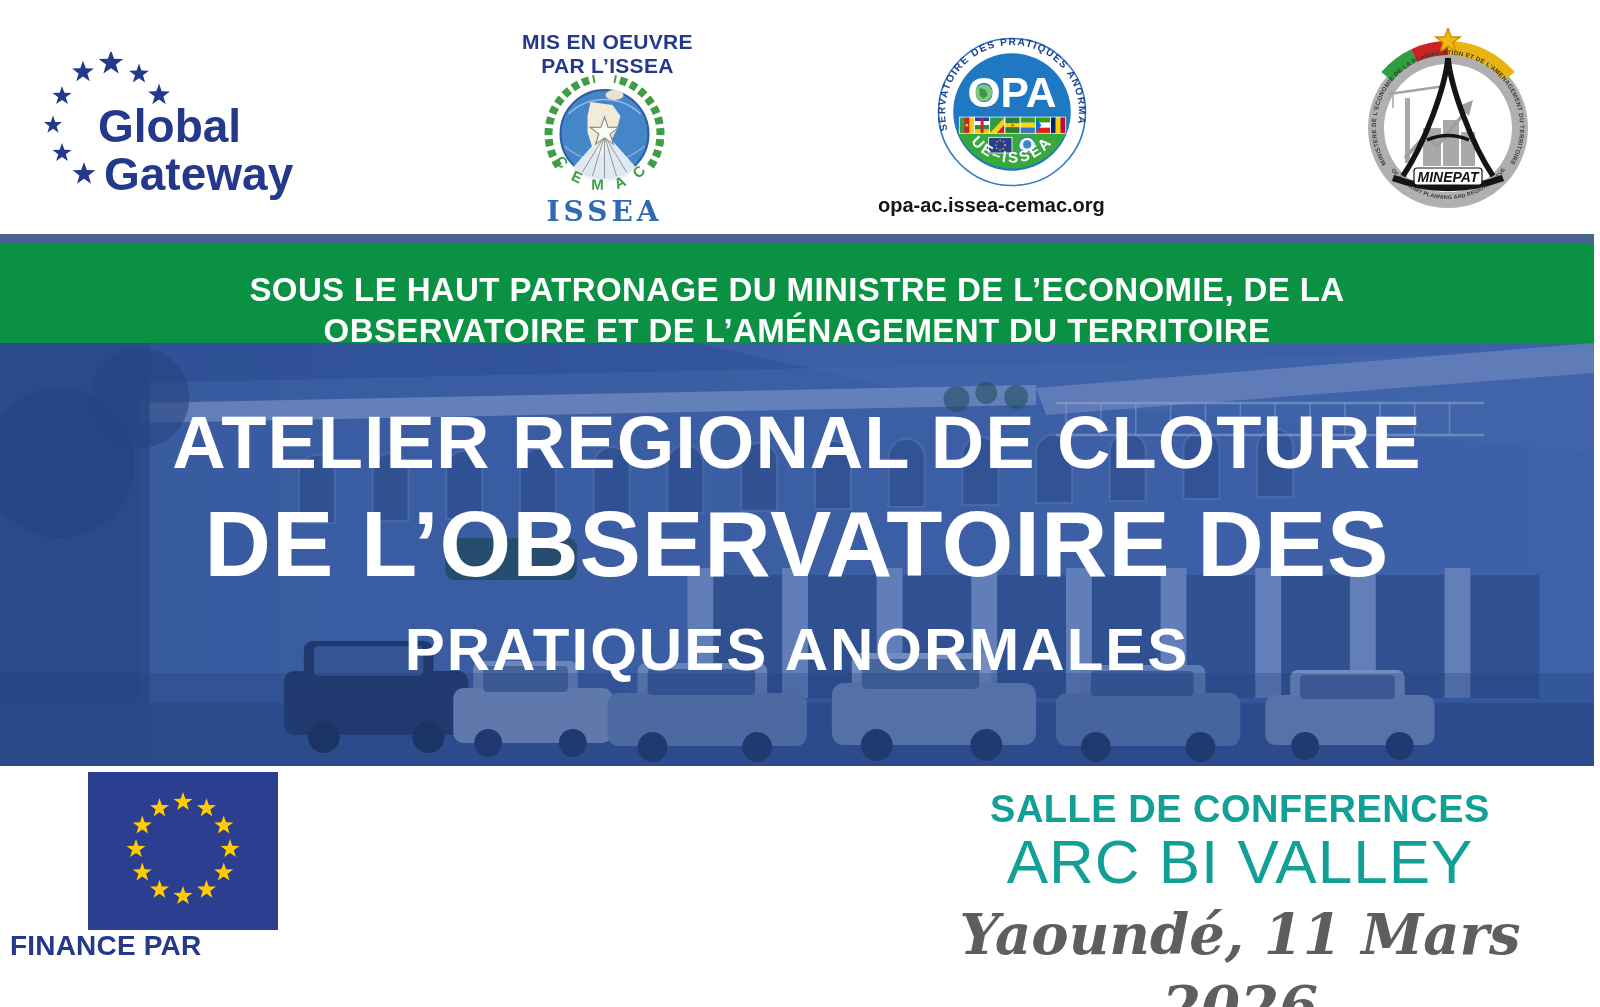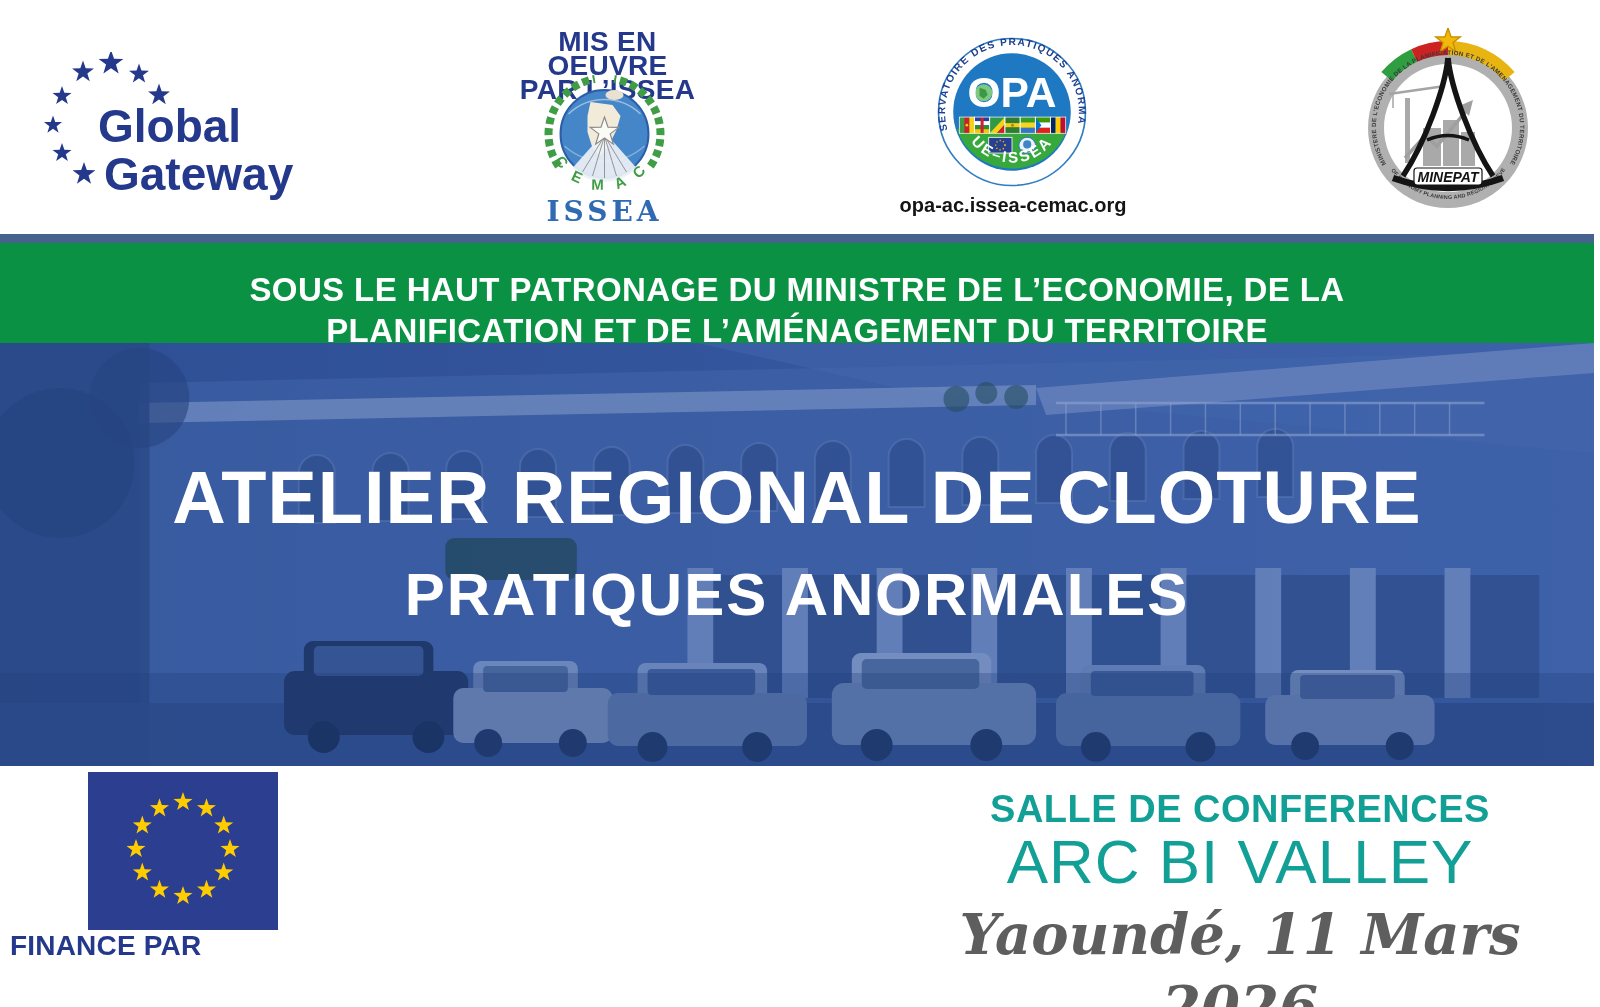--- a/index.html
+++ b/index.html
@@ -3,24 +3,24 @@
 <meta charset="utf-8">
 <style>
   html,body{margin:0;padding:0;background:#ffffff;}
   .poster{position:relative;width:1600px;height:1007px;background:#ffffff;overflow:hidden;
           font-family:"Liberation Sans",sans-serif;}
   svg text{font-family:"Liberation Sans",sans-serif;}
 
   
   .gg-logo{position:absolute;left:40px;top:52px;width:330px;height:155px;}
   .issea-caption{position:absolute;left:495px;top:30px;width:225px;text-align:center;
-                 color:#24388C;font-weight:800;font-size:28px;line-height:24px;letter-spacing:.3px;}
+                 color:#24388C;font-weight:800;font-size:21px;line-height:24px;letter-spacing:.3px;}
   .issea-svg{position:absolute;left:522px;top:74px;width:165px;height:152px;}
   .opa-svg{position:absolute;left:936px;top:36px;width:152px;height:152px;}
-  .opa-web{position:absolute;left:878px;top:194px;width:270px;text-align:center;
+  .opa-web{position:absolute;left:878px;top:194px;width:270px;text-align:left;
            color:#151515;font-weight:800;font-size:20px;}
   .minepat-svg{position:absolute;left:1345px;top:28px;width:205px;height:195px;}
 
   
   .strip{position:absolute;left:0;top:234px;width:1594px;height:9px;background:#47628F;}
   .green-band{position:absolute;left:0;top:243px;width:1594px;height:100px;background:#0B9143;
               color:#ffffff;text-align:center;font-weight:800;font-size:33px;line-height:41px;
               padding-top:26px;box-sizing:border-box;letter-spacing:.4px;}
   .blue-band{position:absolute;left:0;top:343px;width:1594px;height:423px;background:#35559D;overflow:hidden;}
   .photo{position:absolute;left:0;top:0;width:100%;height:100%;}
@@ -198,21 +198,21 @@
       <path d="M48,150 Q103,170 158,150" stroke-width="6.5"></path>
     </g>
     <rect x="69" y="140" width="68" height="17" rx="3" fill="#ffffff" stroke="#141414" stroke-width="1.2"></rect>
     <text x="103" y="153.5" text-anchor="middle" font-size="14" font-weight="900" fill="#141414" font-style="italic">MINEPAT</text>
   </svg>
 
   <div class="strip"></div>
 
   <div class="green-band">
     <div>SOUS LE HAUT PATRONAGE DU MINISTRE DE L’ECONOMIE, DE LA</div>
-    <div>PLANIFICATION ET DE L’AMÉNAGEMENT DU TERRITOIRE</div>
+    <div>OBSERVATOIRE ET DE L’AMÉNAGEMENT DU TERRITOIRE</div>
   </div>
 
   <div class="blue-band">
     <svg class="photo" viewBox="0 0 1600 423" preserveAspectRatio="none">
       <defs>
         <linearGradient id="bg" x1="0" y1="0" x2="1" y2="0">
           <stop offset="0" stop-color="#2C4C90"></stop>
             <stop offset="1" stop-color="#3E62AE"></stop>
         </linearGradient>
       </defs>
@@ -314,20 +314,21 @@
             <circle cx="1310" cy="403" r="14" fill="#13274B"></circle>
             <circle cx="1405" cy="403" r="14" fill="#13274B"></circle>
           </g>
       </g>
       <rect x="0" y="0" width="1600" height="423" fill="#33539B" opacity=".38"></rect>
       <rect x="0" y="330" width="1600" height="93" fill="#22407C" opacity=".3"></rect>
     </svg>
 
     <div class="title">
       <div class="t1">ATELIER REGIONAL DE CLOTURE</div>
+      <div class="t2">DE L’OBSERVATOIRE DES</div>
       <div class="t3">PRATIQUES ANORMALES</div>
     </div>
 
   </div>
 
   <svg class="eu-flag" viewBox="0 0 190 158">
     <rect x="0" y="0" width="190" height="158" fill="#2B3E90"></rect>
     <g fill="#FFCC00">
       <use href="#star" transform="translate(95,30)"></use>
         <use href="#star" transform="translate(118.5,36.3)"></use>

